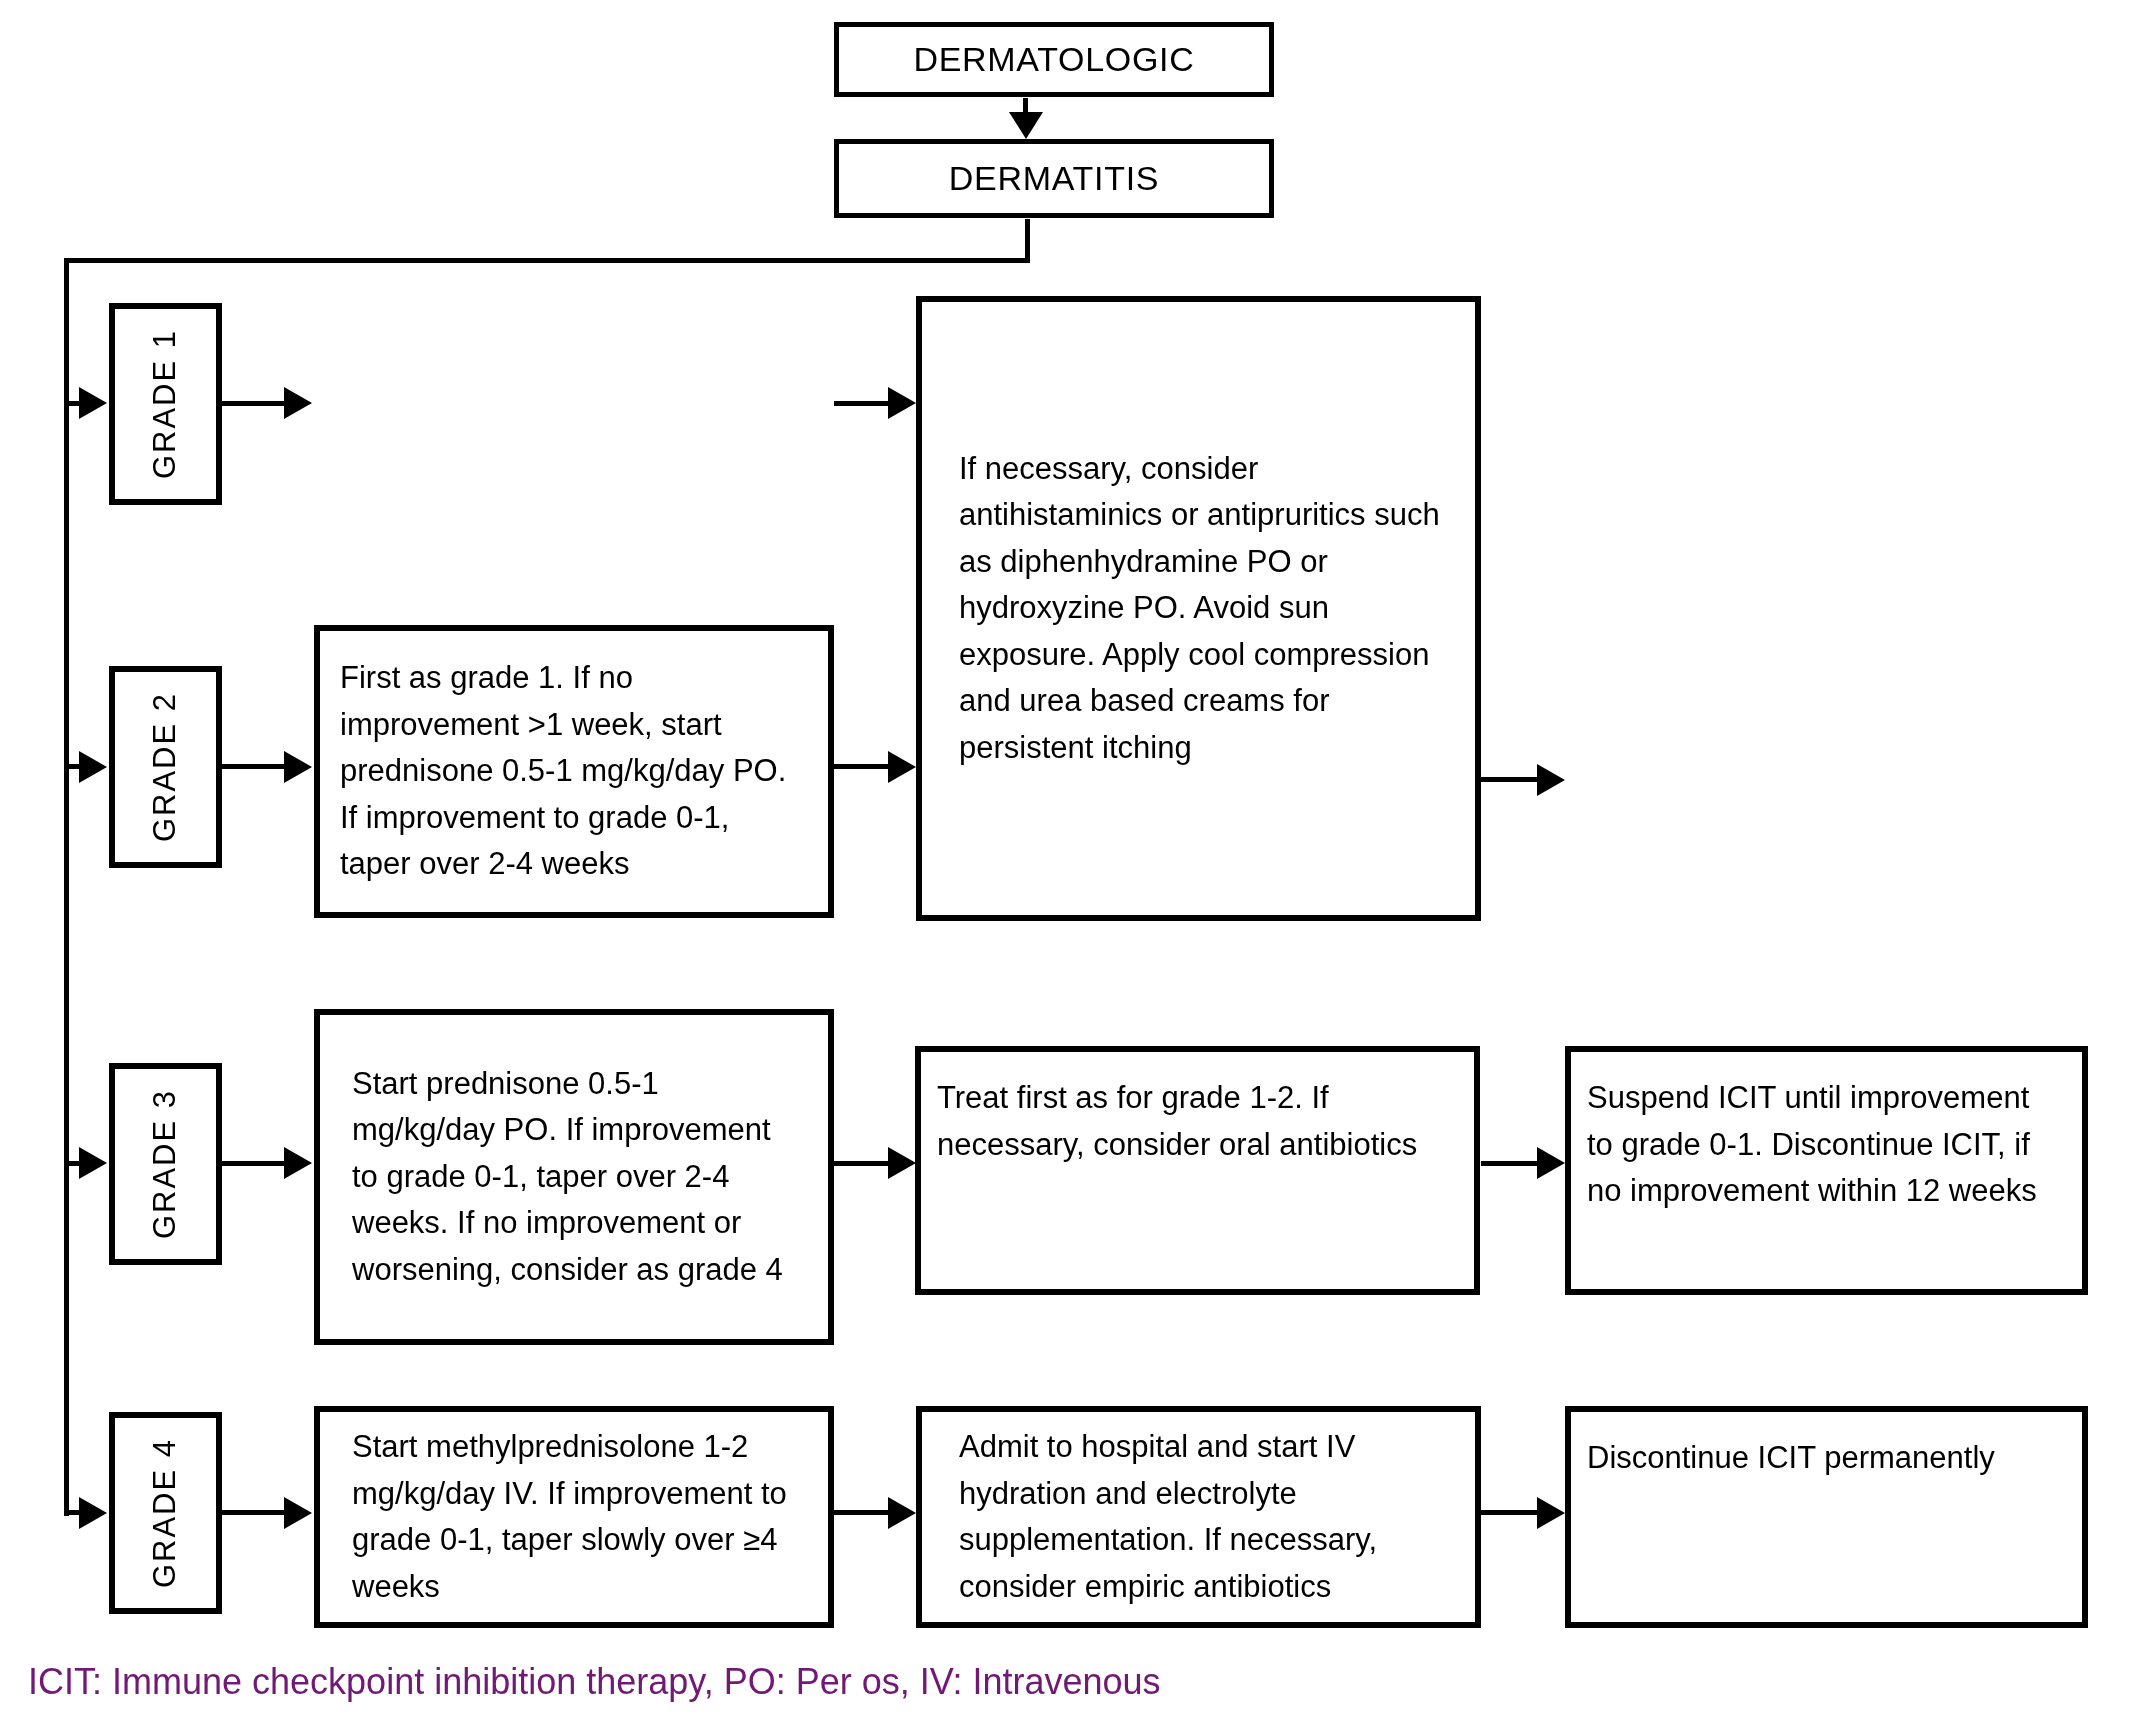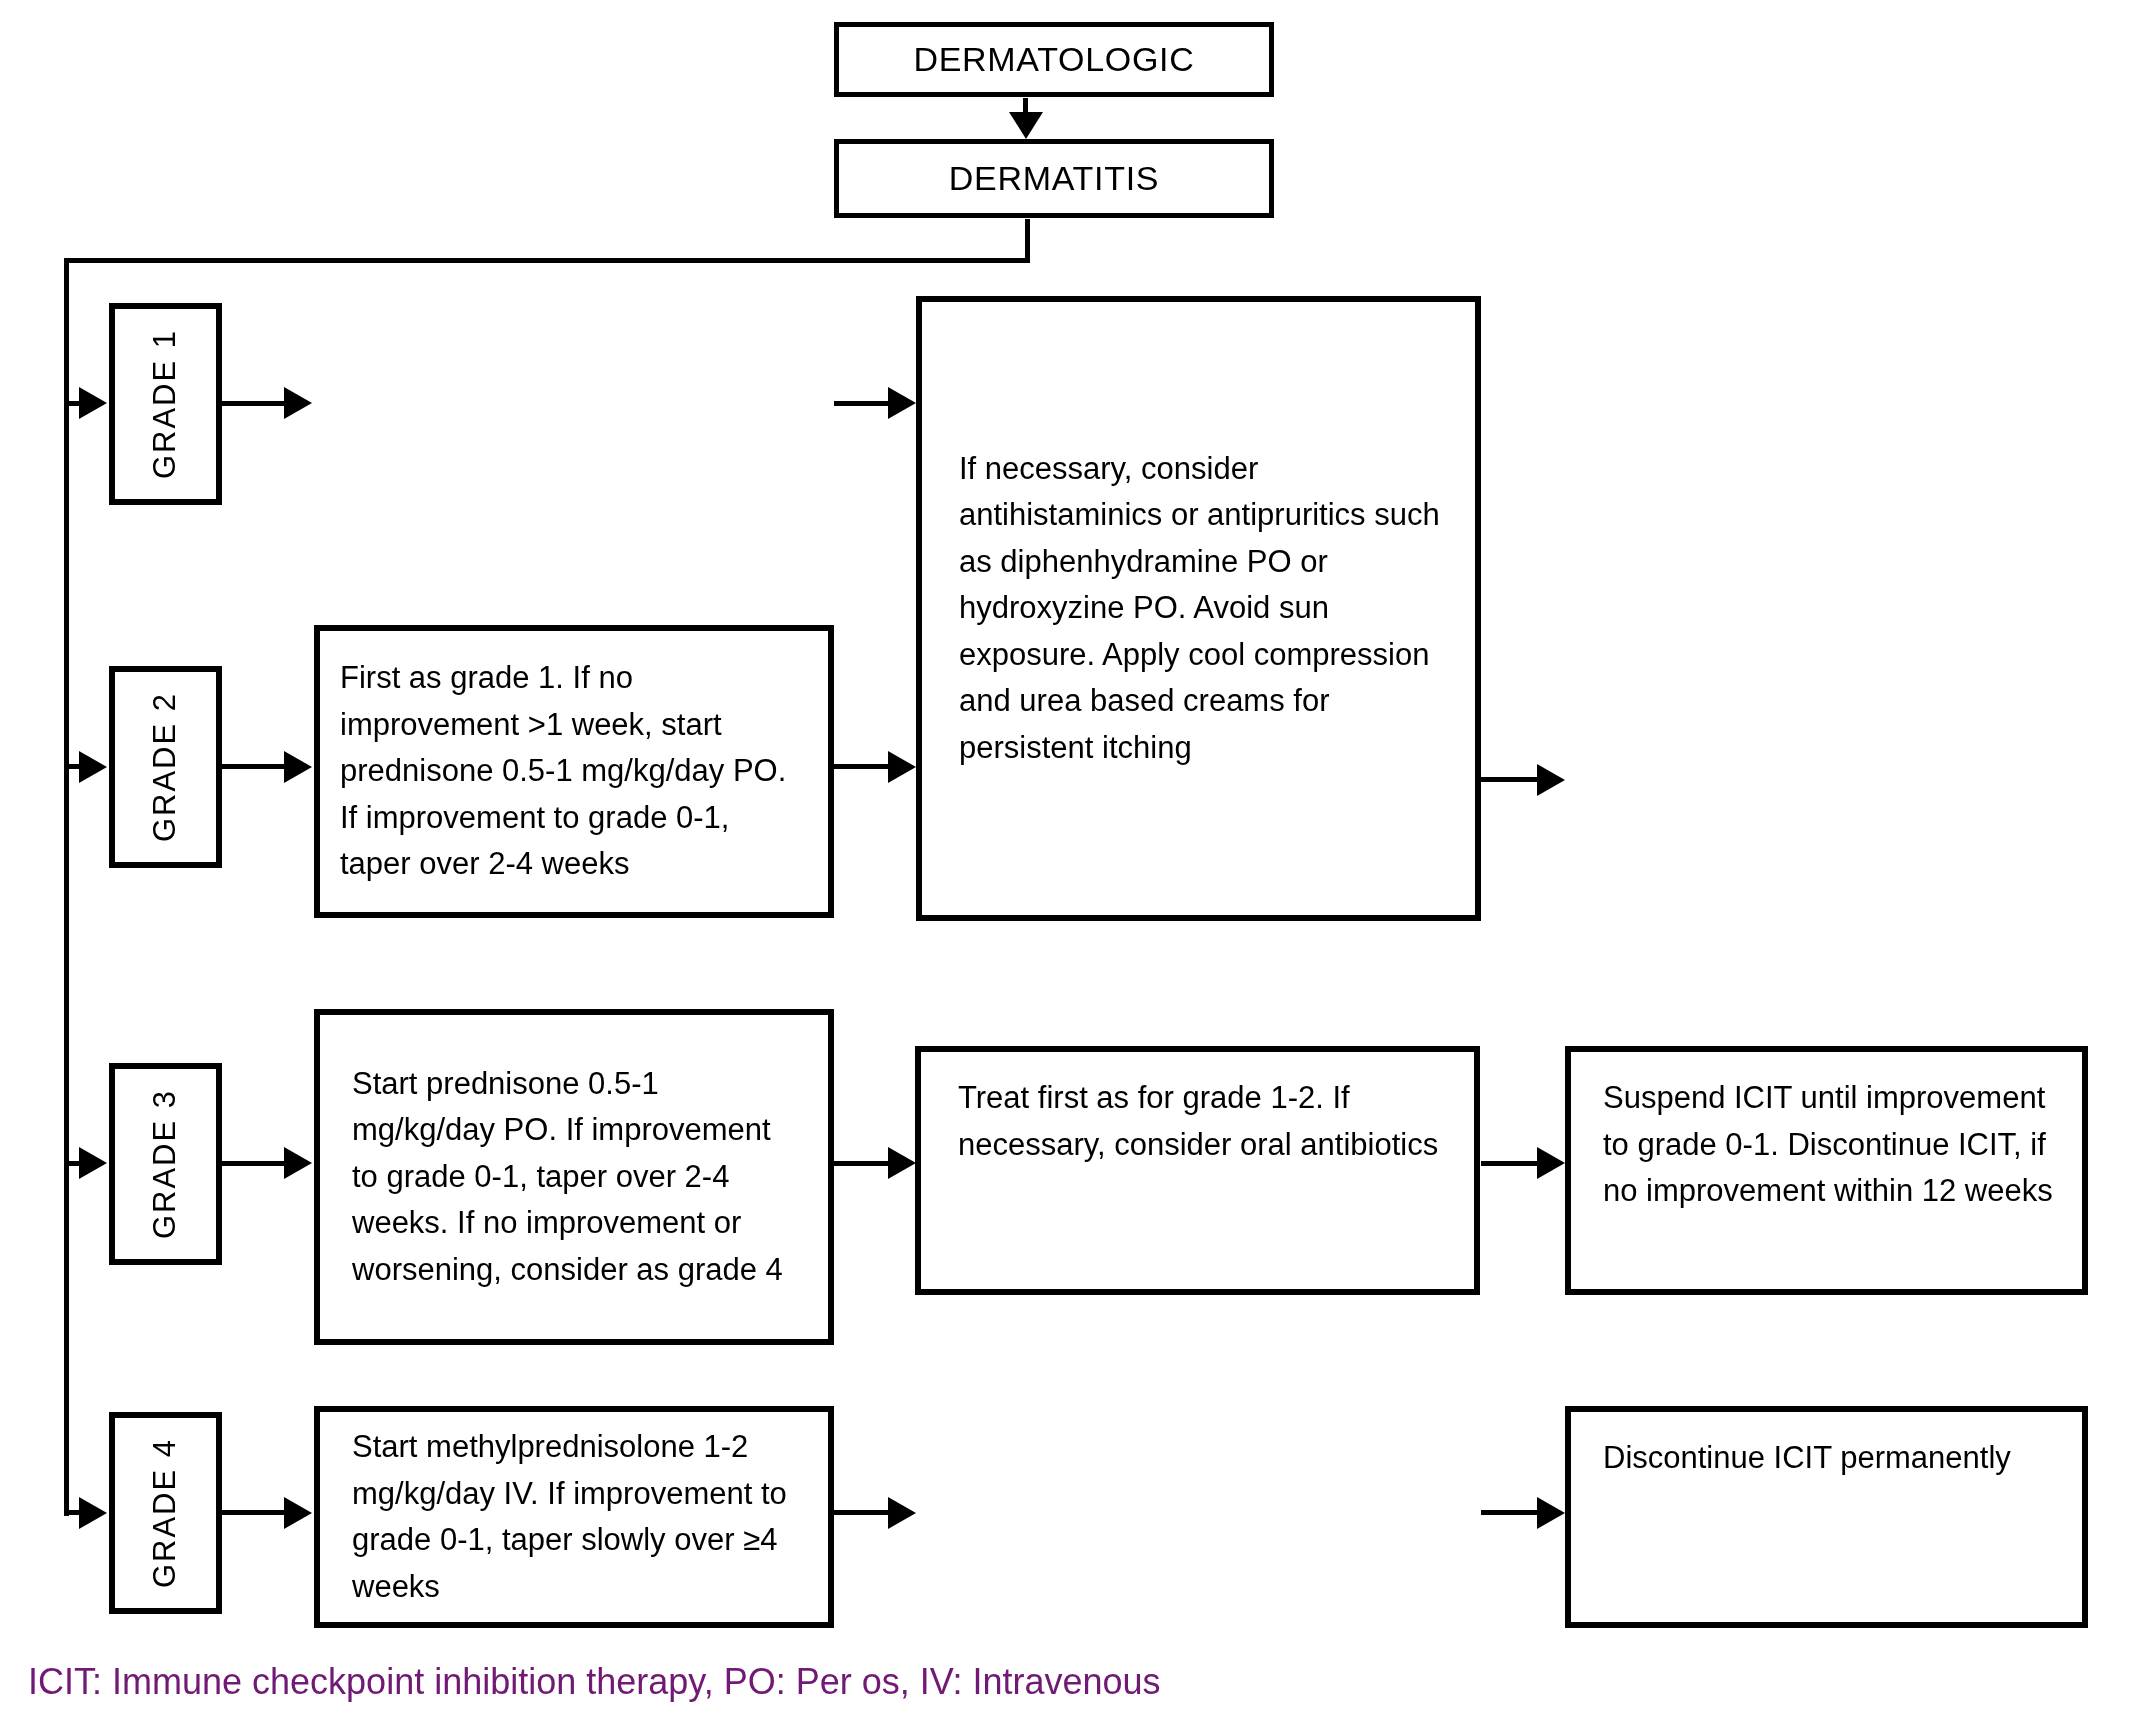--- a/index.html
+++ b/index.html
@@ -5,21 +5,21 @@
   * { margin:0; padding:0; box-sizing:border-box; }
   html,body { background:#ffffff; }
   body { font-family:"Liberation Sans", sans-serif; color:#000; }
   .canvas { position:relative; width:2140px; height:1732px; background:#ffffff; overflow:hidden; }
 
   .box { position:absolute; border:6px solid #000; background:#fff;
          display:flex; align-items:center; font-size:31px; line-height:1.5; color:#000; }
   .top-box { justify-content:center; text-align:center; font-size:34px; border-width:5.4px; letter-spacing:0.7px; }
   .body-box { padding:19px 28px 19px 32px; }
   .pad-wide { padding-left:37px; padding-right:23.5px; }
-  .v-top { align-items:flex-start; padding-top:23px; }
+  .v-top { align-items:flex-start; padding-top:23px;padding-left:16px; }
   .grade-box { justify-content:center; border-width:6.7px; }
   .grade-label { writing-mode:vertical-rl; transform:rotate(180deg); font-size:31px; letter-spacing:2px; white-space:nowrap; }
 
   .hline, .vline { position:absolute; background:#000; }
   .head-right { position:absolute; width:0; height:0;
                 border-top:16px solid transparent; border-bottom:16px solid transparent;
                 border-left:28px solid #000; }
   .head-down  { position:absolute; width:0; height:0;
                 border-left:17px solid transparent; border-right:17px solid transparent;
                 border-top:27px solid #000; }
@@ -89,20 +89,21 @@
   <div class="head-right" style="left:888px; top:751px;"></div>
 
   <div class="hline" style="left:834px; top:1161px; width:55px; height:5.4px;"></div>
   <div class="head-right" style="left:888px; top:1147px;"></div>
 
   <div class="hline" style="left:834px; top:1510px; width:55px; height:5.4px;"></div>
   <div class="head-right" style="left:888px; top:1497px;"></div>
 
   <div class="box body-box pad-wide" style="left:916px; top:296px; width:565px; height:625px;">If necessary, consider antihistaminics or antipruritics such as diphenhydramine PO or hydroxyzine PO. Avoid sun exposure. Apply cool compression and urea based creams for persistent itching</div>
   <div class="box body-box pad-wide v-top" style="left:915px; top:1046px; width:565px; height:249px;">Treat first as for grade 1-2. If necessary, consider oral antibiotics</div>
+  <div class="box body-box pad-wide" style="left:916px; top:1406px; width:565px; height:222px;">Admit to hospital and start IV hydration and electrolyte supplementation. If necessary, consider empiric antibiotics</div>
 
   <div class="hline" style="left:1481px; top:777px; width:57px; height:5.4px;"></div>
   <div class="head-right" style="left:1537px; top:764px;"></div>
 
   <div class="hline" style="left:1481px; top:1161px; width:57px; height:5.4px;"></div>
   <div class="head-right" style="left:1537px; top:1147px;"></div>
 
   <div class="hline" style="left:1481px; top:1510px; width:57px; height:5.4px;"></div>
   <div class="head-right" style="left:1537px; top:1497px;"></div>
 

